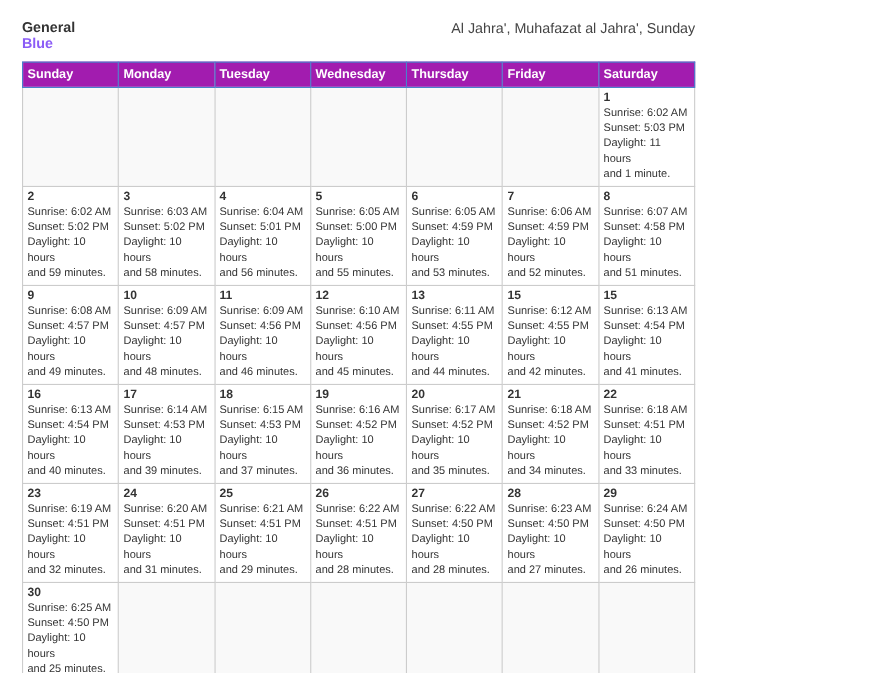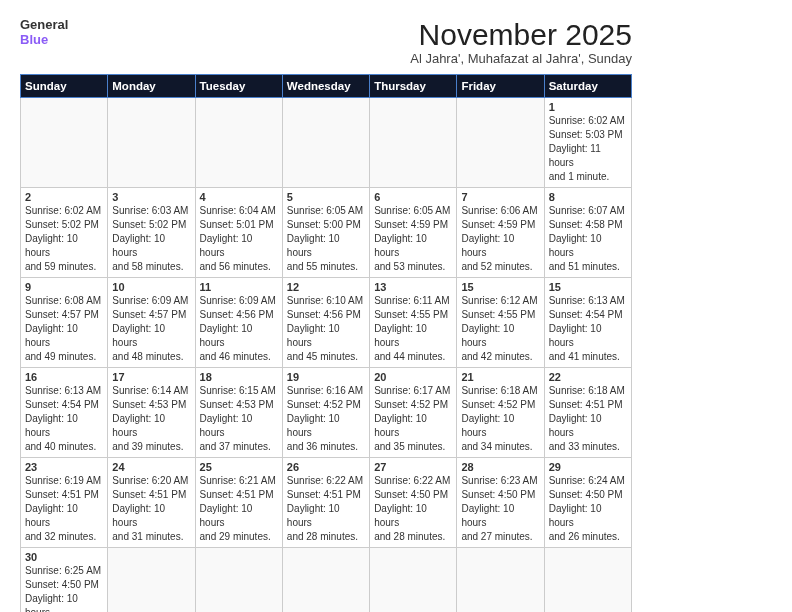--- a/index.html
+++ b/index.html
@@ -39,21 +39,21 @@
     .location {
       font-size: 13px;
       color: #444;
     }
     .calendar {
       width: 100%;
       border-collapse: collapse;
       table-layout: fixed;
     }
     .calendar thead th {
-      background: #0f172a;
+      background: #a21caf;
       color: #fff;
       font-size: 11.5px;
       font-weight: bold;
       padding: 5px 4px;
       text-align: left;
       border: 1px solid #4a80cc;
     }
     .calendar tbody td {
       border: 1px solid #ccc;
       vertical-align: top;
@@ -88,21 +88,20 @@
 <div class="page">
   <div class="header">
     <div class="logo">
 
       <div style="display:flex;flex-direction:column;line-height:1.15;">
         <span style="font-size:13px;color:#333;font-weight:bold;">General</span>
         <span style="font-size:13px;color:#8b5cf6;font-weight:bold;">Blue</span>
       </div>
     </div>
     <div class="title-block">
-      <div class="month-title">November 2025</div>
       <div class="location">Al Jahra', Muhafazat al Jahra', Sunday</div>
     </div>
   </div>
 
   <table class="calendar">
     <thead>
       <tr>
         <th>Sunday</th>
         <th>Monday</th>
         <th>Tuesday</th>

